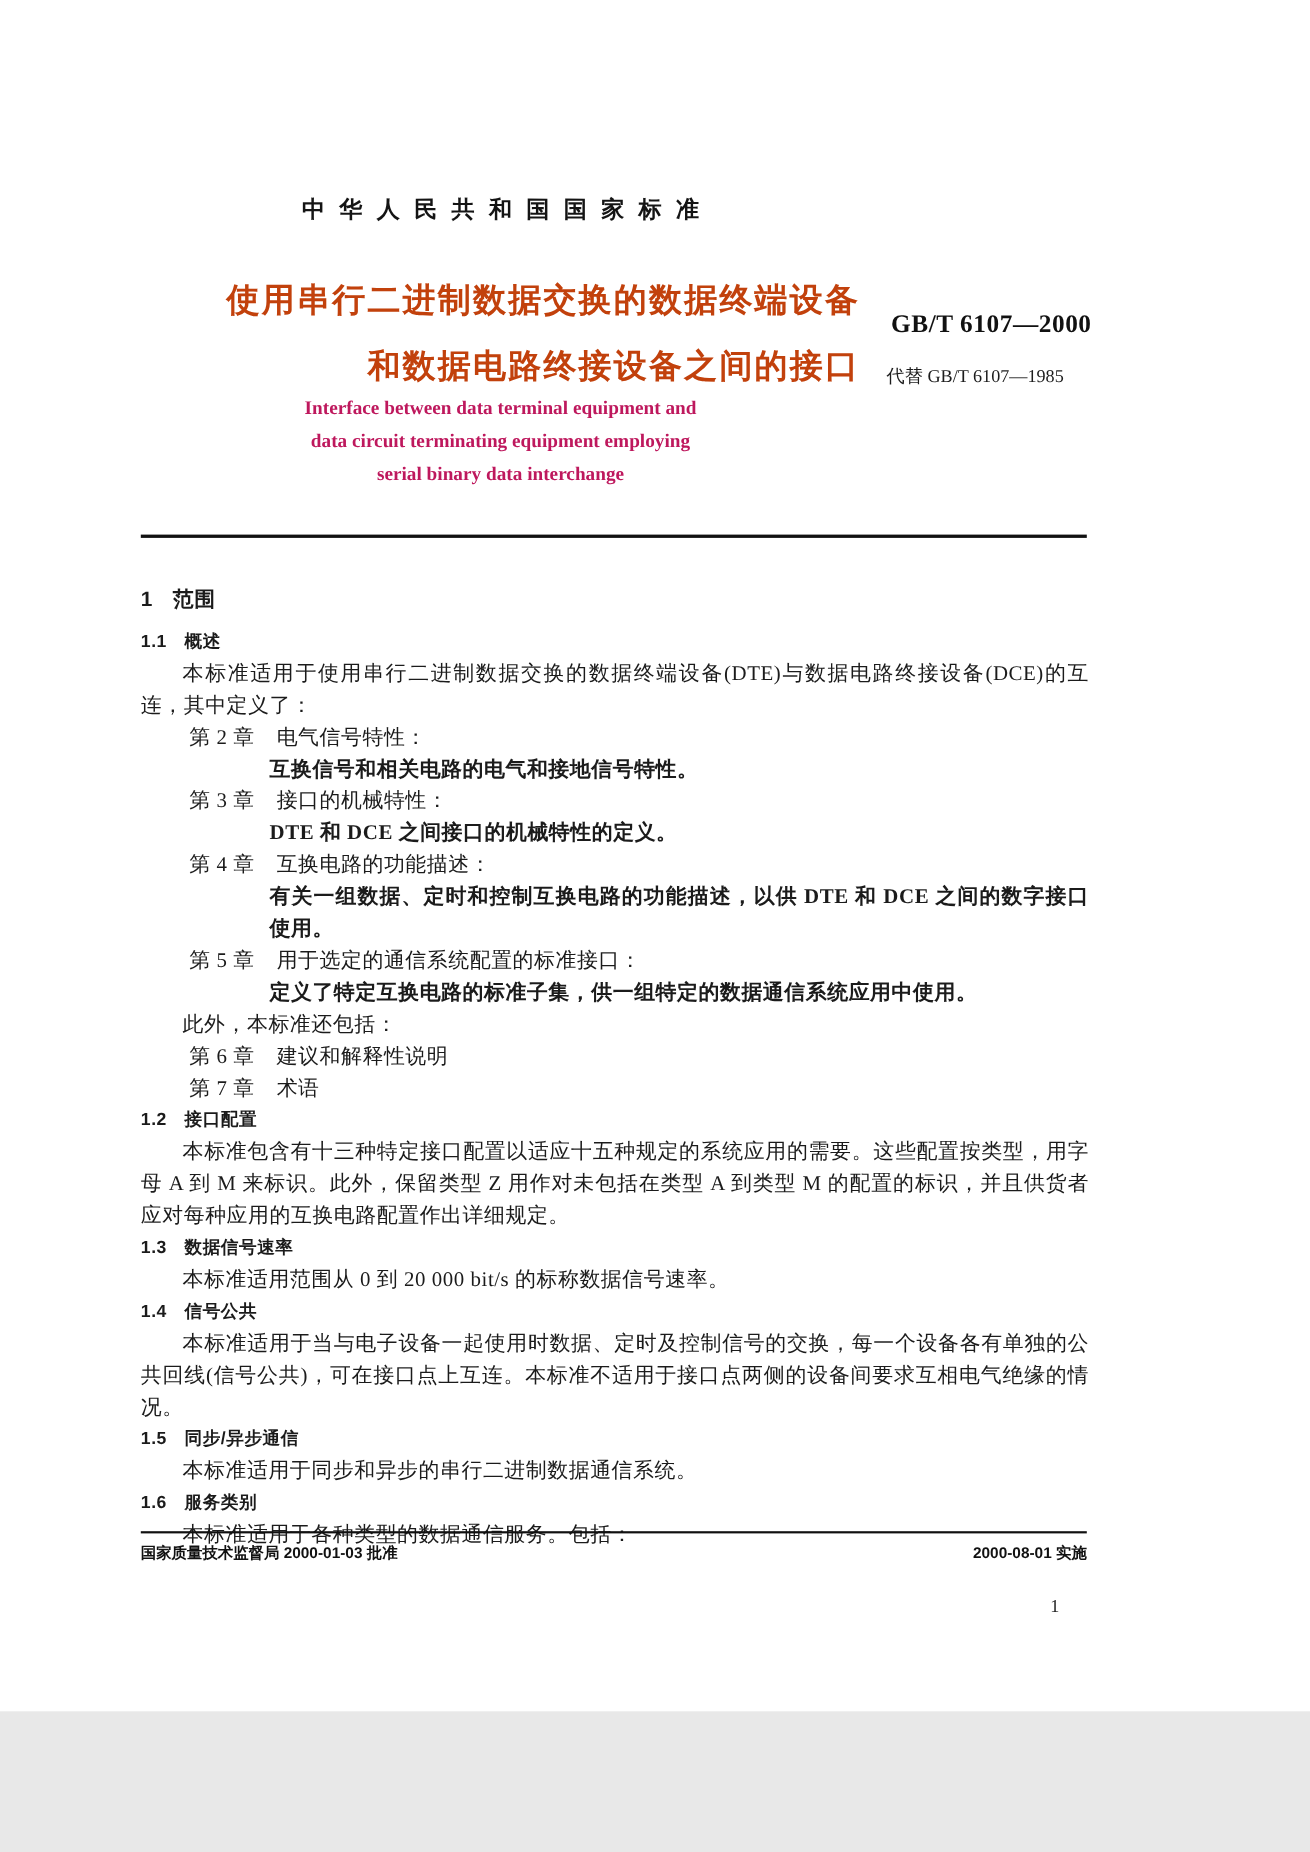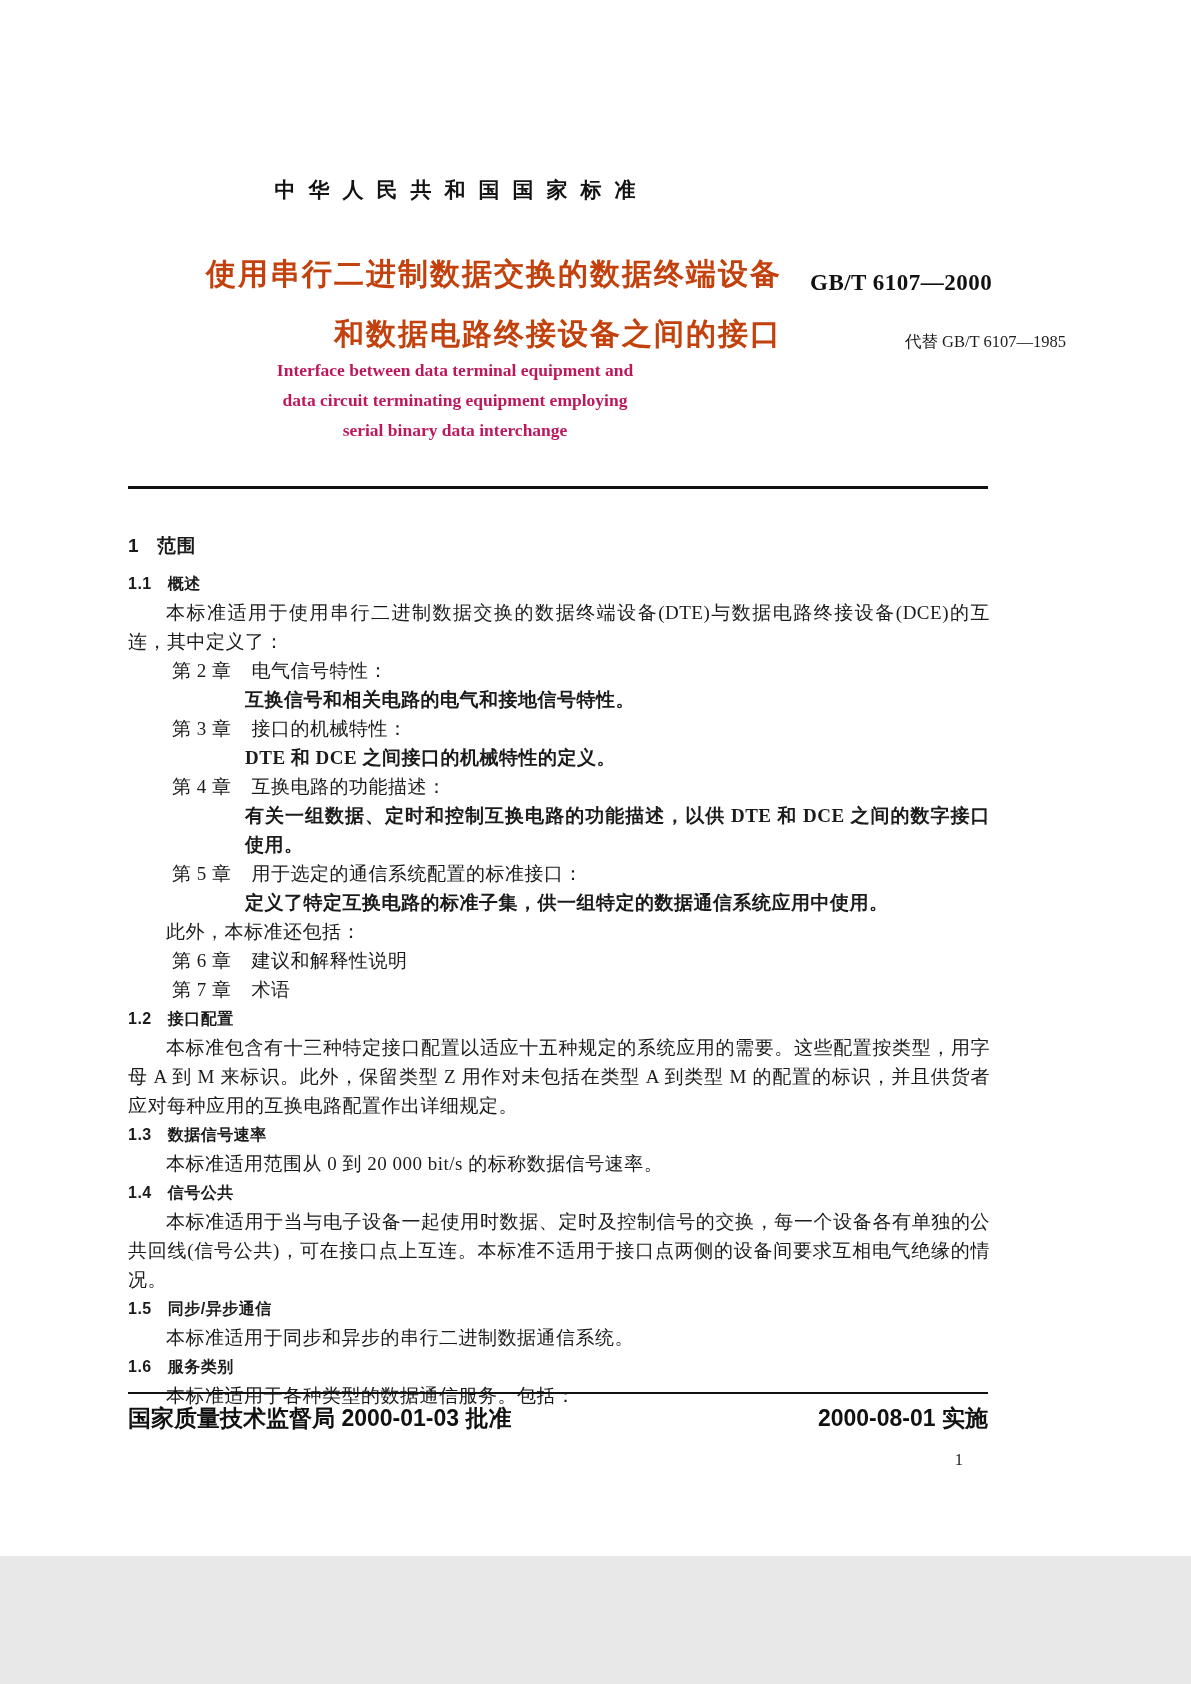--- a/index.html
+++ b/index.html
@@ -33,33 +33,32 @@
     text-align: right;
     font-family: "Liberation Sans", sans-serif;
     font-weight: bold;
     font-size: 30px;
     line-height: 60px;
     letter-spacing: 2px;
     color: #c2410c;
   }
   .std-number {
     position: absolute;
-    left: 810px; top: 270px; width: 260px;
+    left: 810px; top: 282px; width: 260px;
     font-family: "Liberation Serif", serif;
     font-weight: bold;
     font-size: 23px;
     letter-spacing: 0.5px;
     color: #111;
   }
   .replaces {
     position: absolute;
     left: 806px; top: 331px; width: 260px;
     font-size: 16.5px;
     color: #1c1c1c;
-    text-align: right;
   }
   .title-en {
     position: absolute;
     left: 128px; top: 355px; width: 654px;
     text-align: center;
     font-family: "Liberation Serif", serif;
     font-weight: bold;
     font-size: 17.5px;
     line-height: 30px;
     color: #be185d;
@@ -104,21 +103,21 @@
   
   .footer {
     position: absolute;
     left: 128px; top: 1392px; width: 860px;
     border-top: 2px solid #111;
     padding-top: 9px;
     display: flex;
     justify-content: space-between;
     font-family: "Liberation Sans", sans-serif;
     font-weight: bold;
-    font-size: 23px;
+    font-size: 14px;
     color: #111;
   }
   .page-number {
     position: absolute;
     right: 228px; top: 1450px;
     font-size: 16.5px;
     color: #222;
   }
 </style>
 </head>

